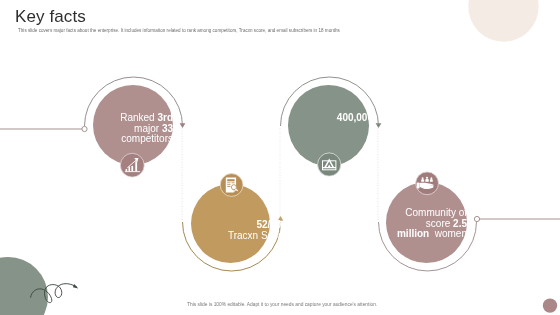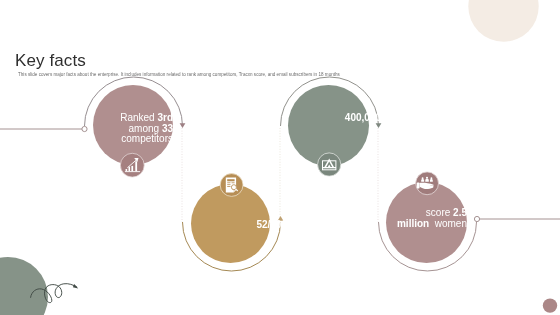--- a/index.html
+++ b/index.html
@@ -1,18 +1,18 @@
 <!DOCTYPE html>
 <html><head>
 <meta charset="utf-8">
 <style>
   html,body{margin:0;padding:0;background:#fff;}
   body{width:560px;height:315px;overflow:hidden;font-family:"Liberation Sans",sans-serif;position:relative;}
   #slide{position:absolute;left:0;top:0;width:560px;height:315px;background:#ffffff;}
-  .abs{position:absolute;margin-top:44px;}
+  .abs{position:absolute;}
   #title{left:15px;top:7px;font-size:17px;color:#2f2f2f;letter-spacing:0.1px;}
   #subtitle{left:18px;top:27.6px;font-size:4.55px;color:#6d6d6d;letter-spacing:0.02px;white-space:nowrap;}
   #footnote{left:187px;top:302.3px;font-size:4.85px;color:#7a7a7a;white-space:nowrap;}
   svg{position:absolute;left:0;top:0;}
   .ctxt{position:absolute;text-align:right;color:#fff;line-height:10.7px;font-size:10px;}
   .ctxt b{font-weight:bold;}
 </style>
 </head>
 <body>
 
@@ -105,29 +105,31 @@
         <path d="M425.3 181.7 v-1.4 a1.75 1.75 0 0 1 3.5 0 v1.4 Z"></path>
         <path d="M429.9 181.7 v-1.2 a1.45 1.45 0 0 1 2.9 0 v1.2 Z"></path>
         <path d="M419.6 182.9 c2.6 -0.15 5.6 -0.05 8.0 0.35 c2.2 0.37 4.0 0.8 5.4 1.2 c1.05 0.3 0.85 1.35 -0.3 1.33 l-4.3 -0.08 c1.9 0.12 3.1 0.25 4.3 0.4 c1.15 0.14 1.15 1.3 0.1 1.7 c-2.0 0.75 -4.4 1.25 -6.3 1.25 c-2.1 0 -4.2 -1.0 -6.9 -2.35 Z"></path>
         <rect x="416.8" y="182.6" width="2.75" height="5.9" rx="0.65"></rect>
       </g>
     </g>
   </svg>
 
   <div class="ctxt" style="left:93px;top:113px;width:80px;">
     <div><span>Ranked </span><b>3rd</b></div>
-    <div><span>among </span><b>33</b></div>
+    <div><span>major </span><b>33</b></div>
     <div><span>competitors</span></div>
   </div>
 
   <div class="ctxt" style="left:207px;top:220px;width:80px;">
     <div><b>52/100</b></div>
+    <div><span>Tracxn Score</span></div>
   </div>
 
-  <div class="ctxt" style="left:296px;top:113px;width:85px;">
+  <div class="ctxt" style="left:288px;top:113px;width:85px;">
     <div><b>400,000</b></div>
   </div>
 
   <div class="ctxt" style="left:386px;top:208px;width:81px;">
+    <div><span>Community of</span></div>
     <div><span>score </span><b>2.5</b></div>
     <div><b>million</b><span>&nbsp; women</span></div>
   </div>
 </div>
 
 </body></html>

